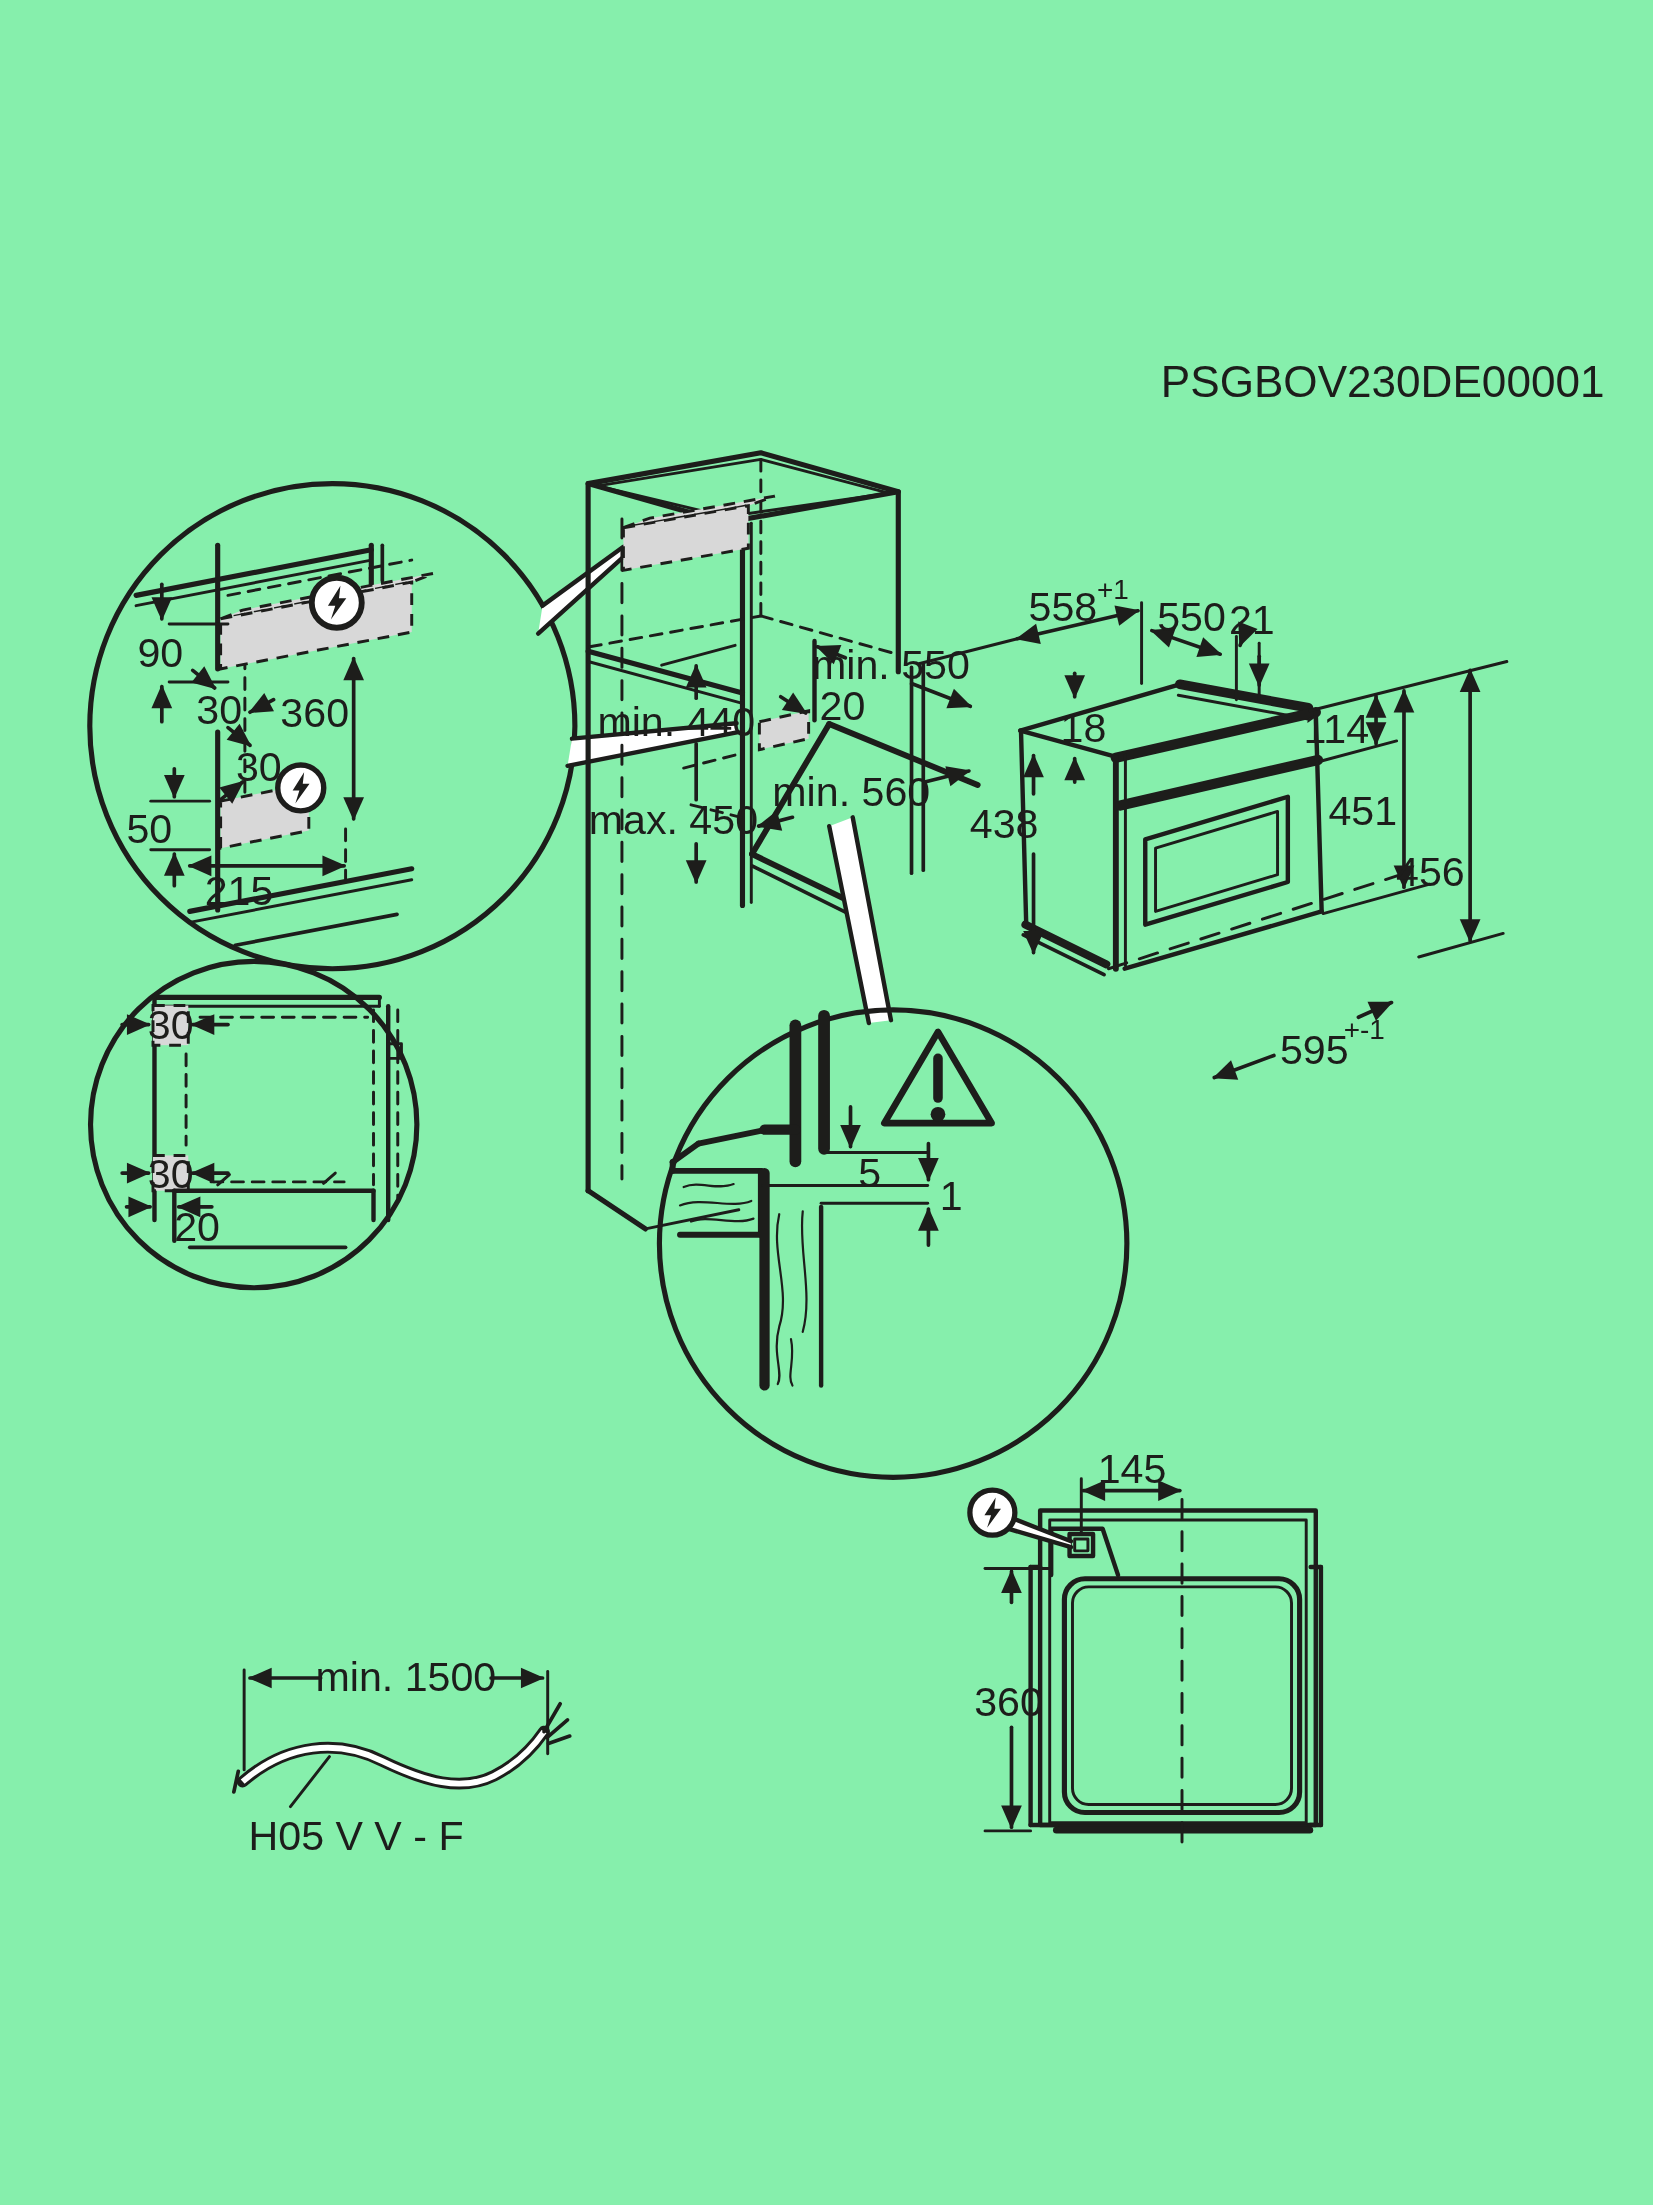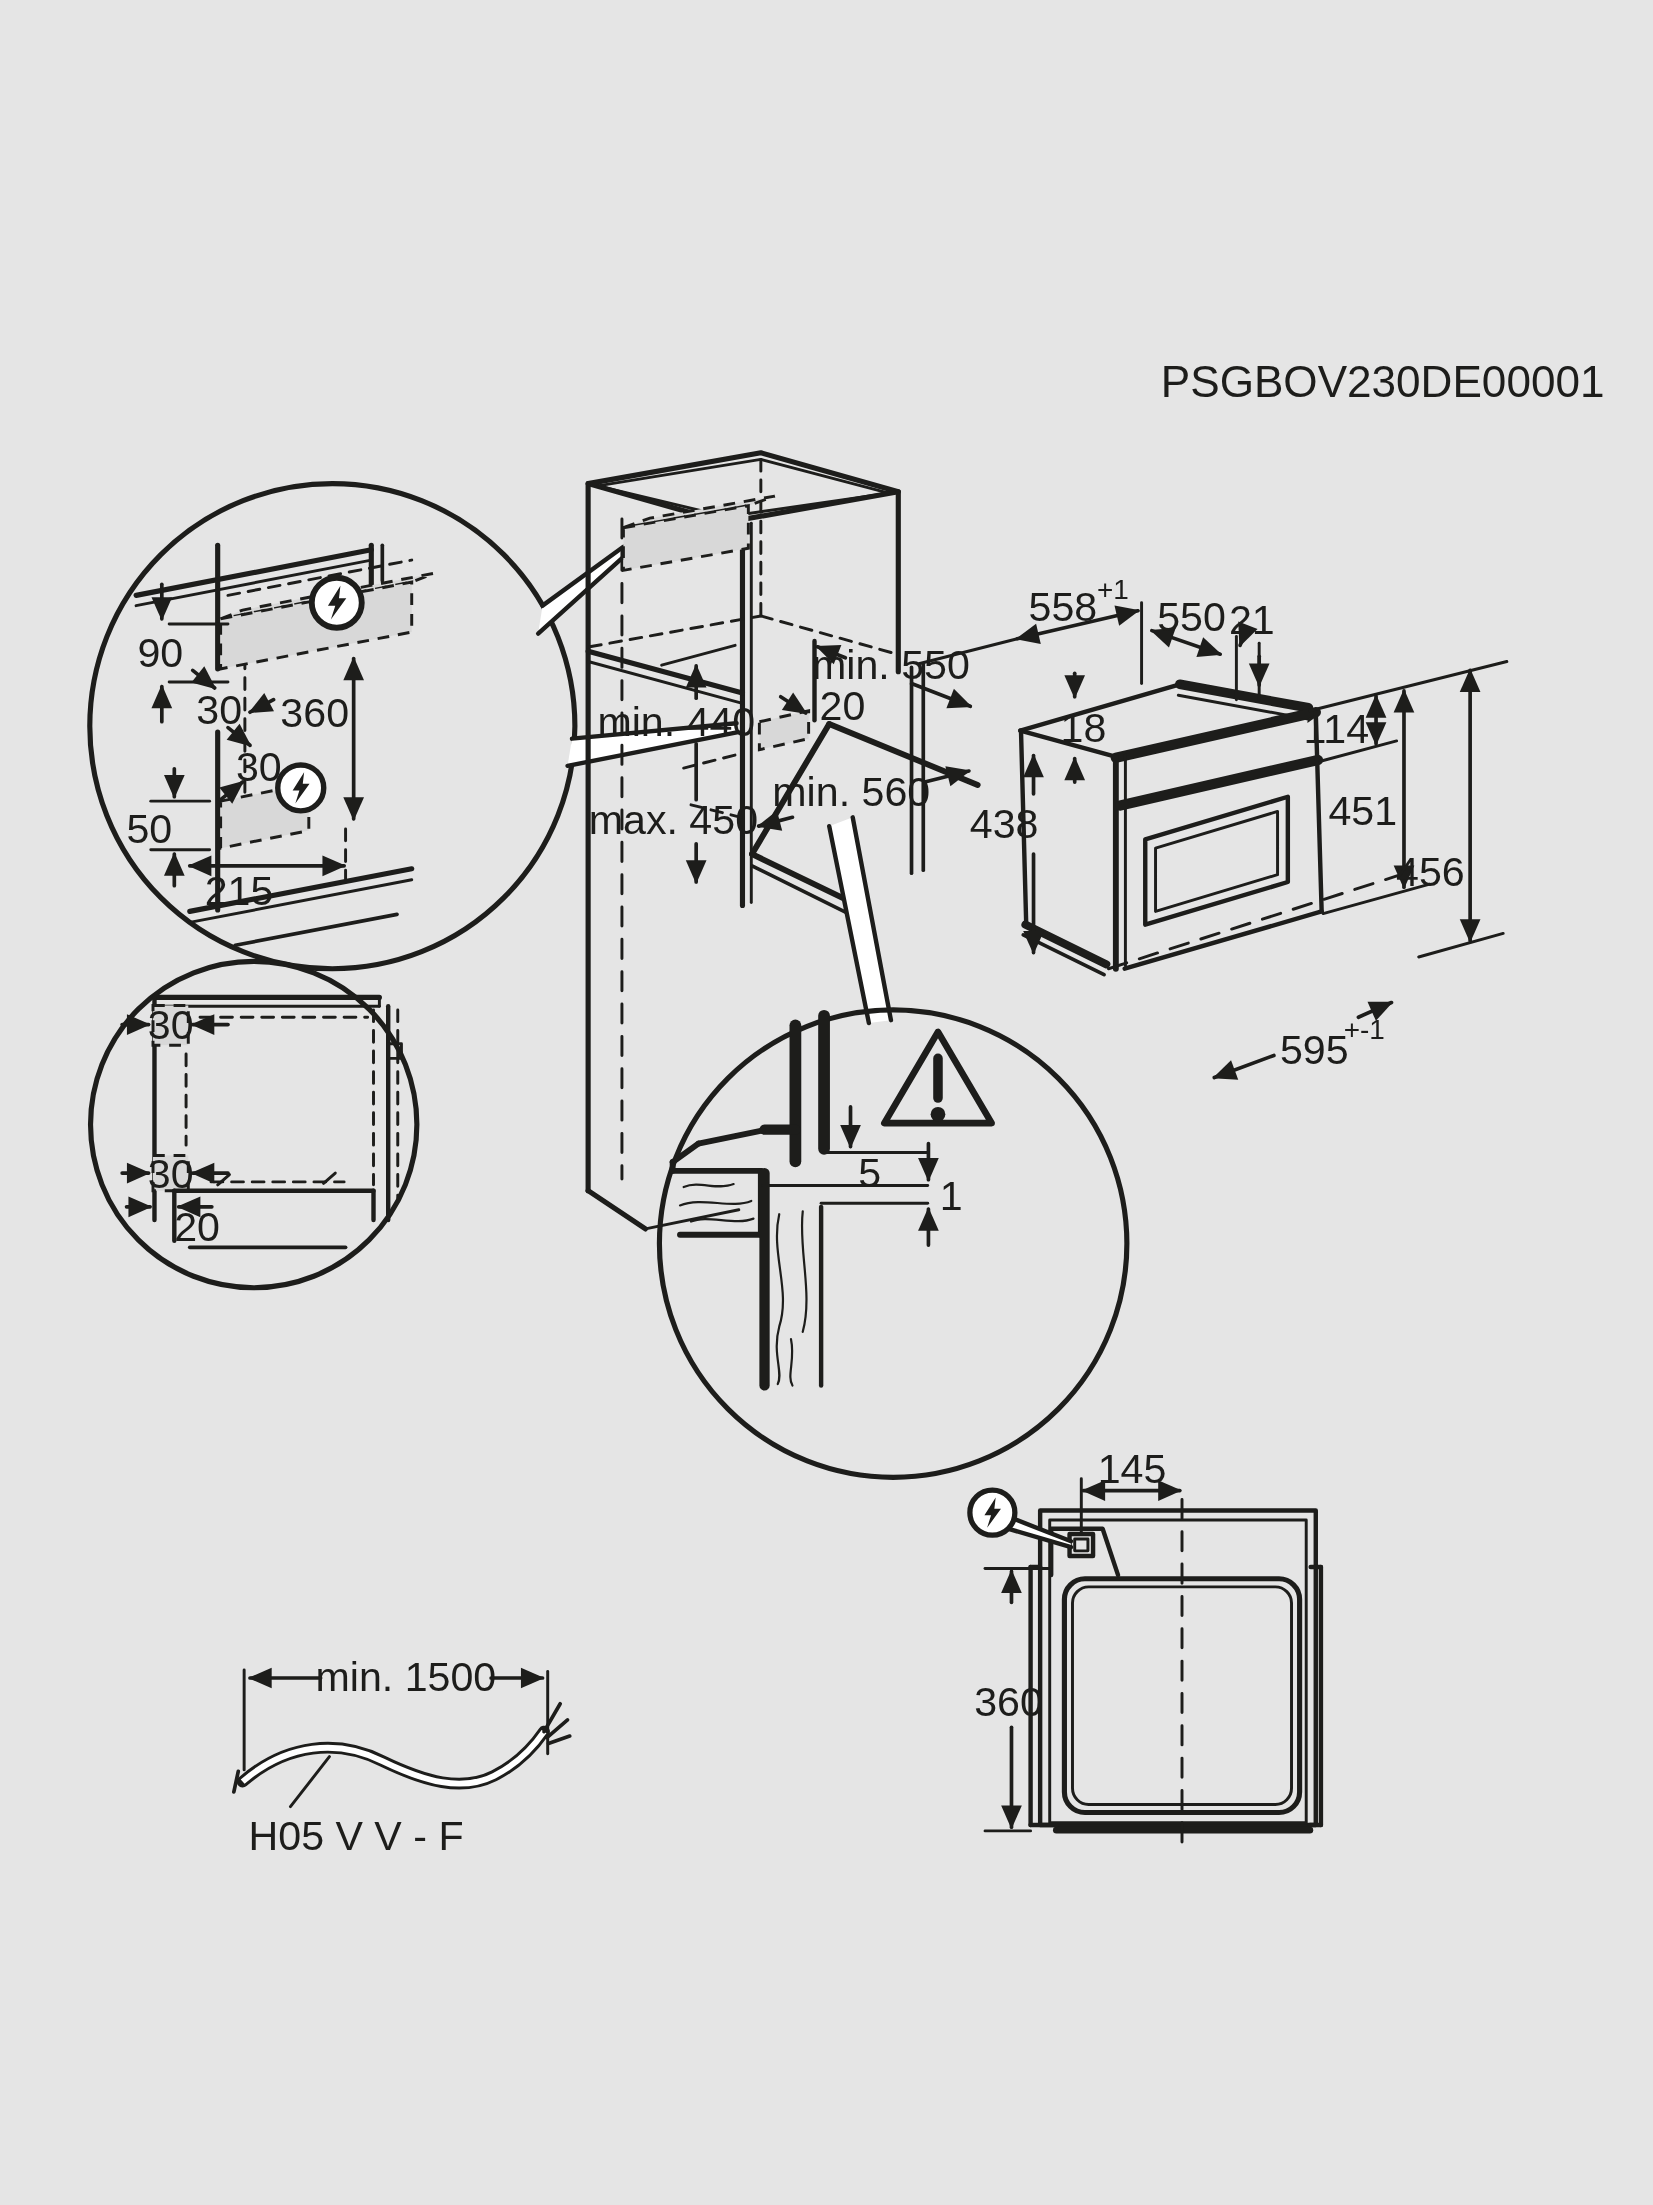--- a/index.html
+++ b/index.html
@@ -1,16 +1,16 @@
 <!DOCTYPE html>
 <html style="font-size:11.8px"><head>
 <meta charset="utf-8">
 <style>
   html,body{margin:0;padding:0;background:#ffffff;}
-  .canvas{position:relative;width:1654px;height:2205px;background:#e5e5e5;overflow:hidden;}
+  .canvas{position:relative;width:1654px;height:2205px;background:#86efac;overflow:hidden;}
   svg{position:absolute;left:0;top:0;}
   .ln{stroke:#1d1d1b;fill:none;stroke-linecap:round;stroke-linejoin:round;}
   .w3{stroke-width:3;} .w4{stroke-width:4;} .w5{stroke-width:5;} .w6{stroke-width:6;}
   .w7{stroke-width:7;} .w8{stroke-width:8;} .w9{stroke-width:9;} .w11{stroke-width:11;}
   .w13{stroke-width:13;} .w14{stroke-width:14;} .w16{stroke-width:16;}
   .dsh{stroke-dasharray:26 18;}
   .dsh2{stroke-dasharray:16 12;}
   .gf{fill:#d8d8d8;stroke:#1d1d1b;stroke-width:4;stroke-dasharray:16 12;}
   .wf{fill:#ffffff;stroke:none;}
   .blk{fill:#1d1d1b;stroke:none;}

